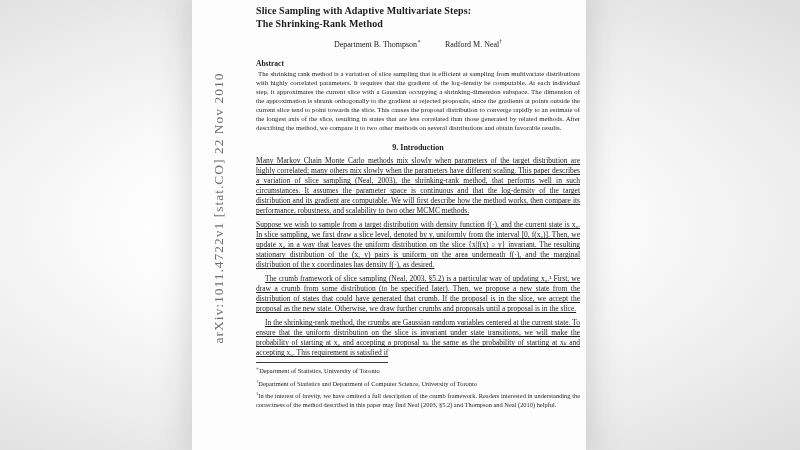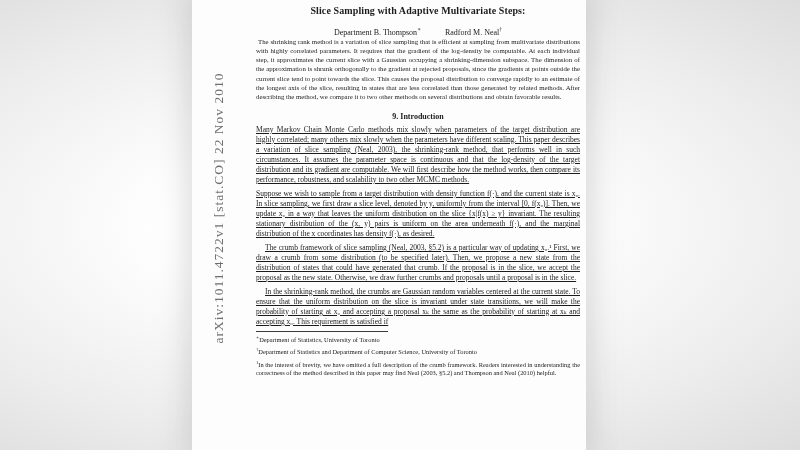--- a/index.html
+++ b/index.html
@@ -11,21 +11,21 @@
   .sheet{
     position:absolute;left:192px;top:0;width:394px;height:450px;
     background:#fdfdfd;box-shadow:0 0 26px 8px rgba(150,150,150,0.30);
   }
   .watermark{
     position:absolute;left:219px;top:208px;
     transform:translate(-50%,-50%) rotate(-90deg);
     white-space:nowrap;font-size:13.5px;letter-spacing:1px;color:#6e6e6e;
   }
   .content{position:absolute;left:64px;top:0;width:324px;color:#1c1c1c;}
-  .title{margin-top:5px;text-align:center;font-weight:bold;font-size:10px;line-height:12.5px;letter-spacing:0.1px;}
+  .title{margin-top:5px;text-align:left;font-weight:bold;font-size:10px;line-height:12.5px;letter-spacing:0.1px;}
   .authors{margin-top:8px;display:flex;justify-content:center;gap:24px;font-size:8px;}
   .author sup{font-size:5.5px;}
   .abs-head{margin-top:10px;font-weight:bold;font-size:7.5px;}
   .abs{margin:1px 0 0;font-size:6.8px;line-height:9.1px;text-align:justify;text-indent:2px;}
   h2.sec{margin:11px 0 0;text-align:center;font-weight:bold;font-size:8px;}
   h2.sec2{margin-top:9px;}
   p.bodyp{margin:4px 0 0;font-size:7.5px;line-height:10px;text-align:justify;text-decoration:underline;}
   p.cont{margin-top:4px;}
   p.ind{text-indent:9px;}
   .fnrule{margin:4px 0 0;width:132px;height:0;border-top:0.8px solid #3a3a3a;}
@@ -39,27 +39,29 @@
 
   <div class="sheet"></div>
 
   <div class="watermark">arXiv:1011.4722v1  [stat.CO]  22 Nov 2010</div>
 
   <div class="sheet" style="background:transparent;box-shadow:none;">
     <div class="content">
 
       <div class="title">
         <div>Slice Sampling with Adaptive Multivariate Steps:</div>
+        <div>The Shrinking-Rank Method</div>
       </div>
 
       <div class="authors">
         <span class="author"><span>Department B. Thompson</span><sup>∗</sup></span>
         <span class="author"><span>Radford M. Neal</span><sup>†</sup></span>
       </div>
 
+      <div class="abs-head">Abstract</div>
       <p class="abs">The shrinking rank method is a variation of slice sampling that is efficient at sampling from multivariate distributions with highly correlated parameters. It requires that the gradient of the log-density be computable. At each individual step, it approximates the current slice with a Gaussian occupying a shrinking-dimension subspace. The dimension of the approximation is shrunk orthogonally to the gradient at rejected proposals, since the gradients at points outside the current slice tend to point towards the slice. This causes the proposal distribution to converge rapidly to an estimate of the longest axis of the slice, resulting in states that are less correlated than those generated by related methods. After describing the method, we compare it to two other methods on several distributions and obtain favorable results.</p>
 
       <h2 class="sec">9. Introduction</h2>
       <p class="bodyp">Many Markov Chain Monte Carlo methods mix slowly when parameters of the target distribution are highly correlated; many others mix slowly when the parameters have different scaling. This paper describes a variation of slice sampling (Neal, 2003), the shrinking-rank method, that performs well in such circumstances. It assumes the parameter space is continuous and that the log-density of the target distribution and its gradient are computable. We will first describe how the method works, then compare its performance, robustness, and scalability to two other MCMC methods.</p>
 
       <p class="bodyp">Suppose we wish to sample from a target distribution with density function f(·), and the current state is x₀. In slice sampling, we first draw a slice level, denoted by y, uniformly from the interval [0, f(x₀)]. Then, we update x₀ in a way that leaves the uniform distribution on the slice {x|f(x) ≥ y} invariant. The resulting stationary distribution of the (x, y) pairs is uniform on the area underneath f(·), and the marginal distribution of the x coordinates has density f(·), as desired.</p>
       <p class="bodyp cont ind">The crumb framework of slice sampling (Neal, 2003, §5.2) is a particular way of updating x₀.¹ First, we draw a crumb from some distribution (to be specified later). Then, we propose a new state from the distribution of states that could have generated that crumb. If the proposal is in the slice, we accept the proposal as the new state. Otherwise, we draw further crumbs and proposals until a proposal is in the slice.</p>
       <p class="bodyp cont ind">In the shrinking-rank method, the crumbs are Gaussian random variables centered at the current state. To ensure that the uniform distribution on the slice is invariant under state transitions, we will make the probability of starting at x₀ and accepting a proposal xₖ the same as the probability of starting at xₖ and accepting x₀. This requirement is satisfied if</p>
 
       <div class="fnrule"></div>

